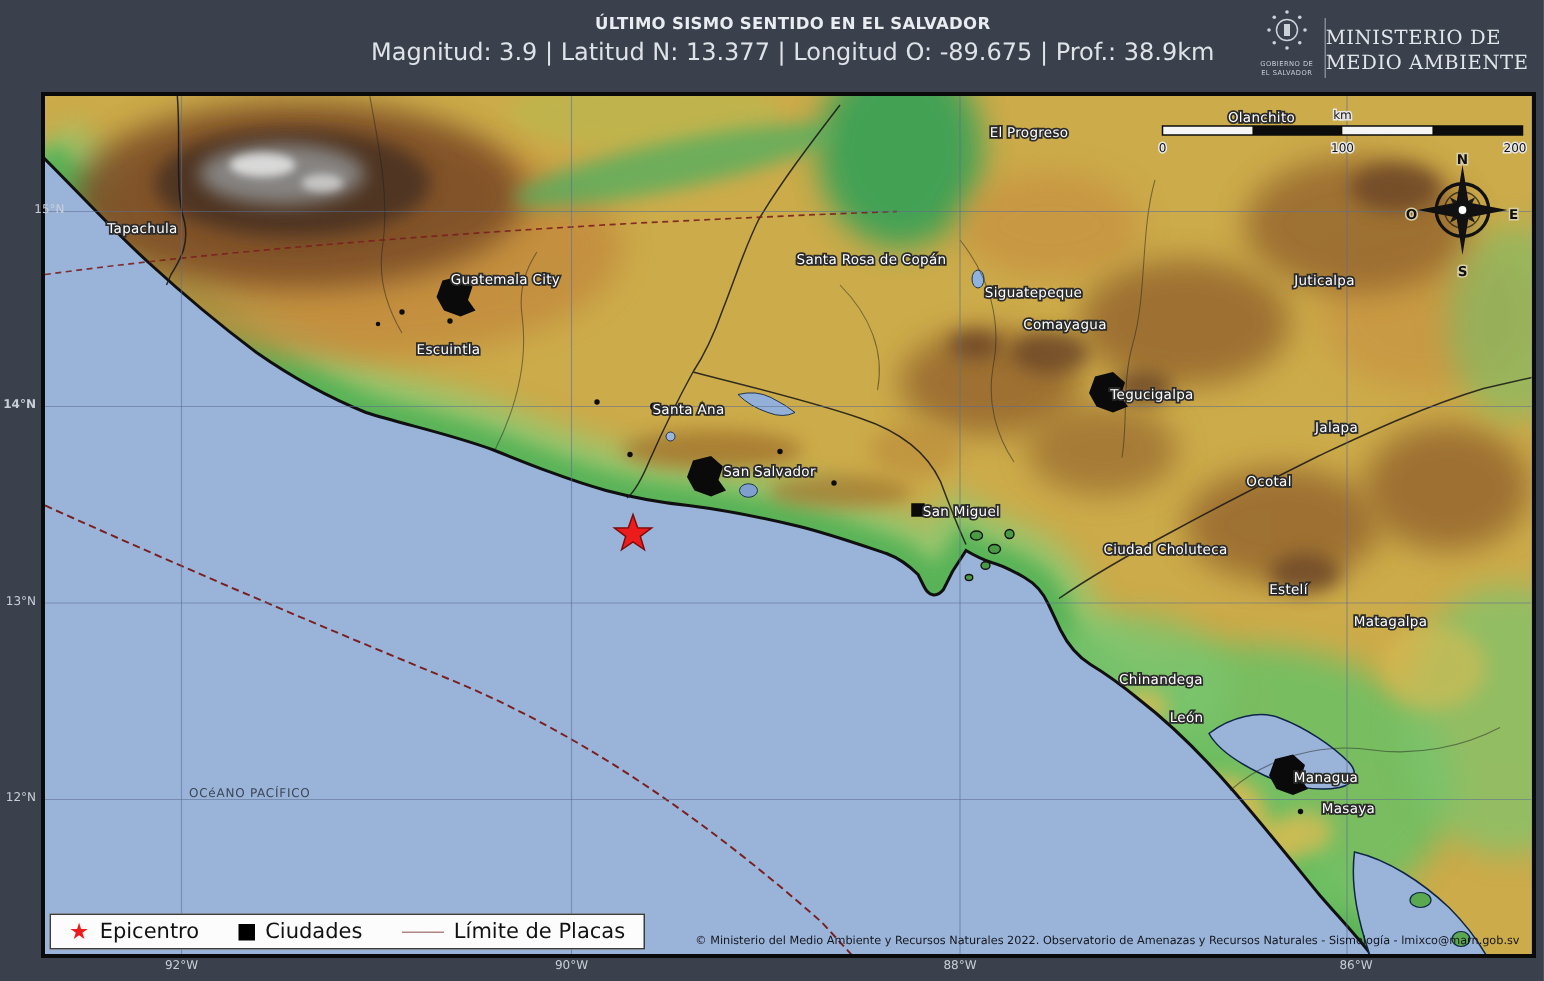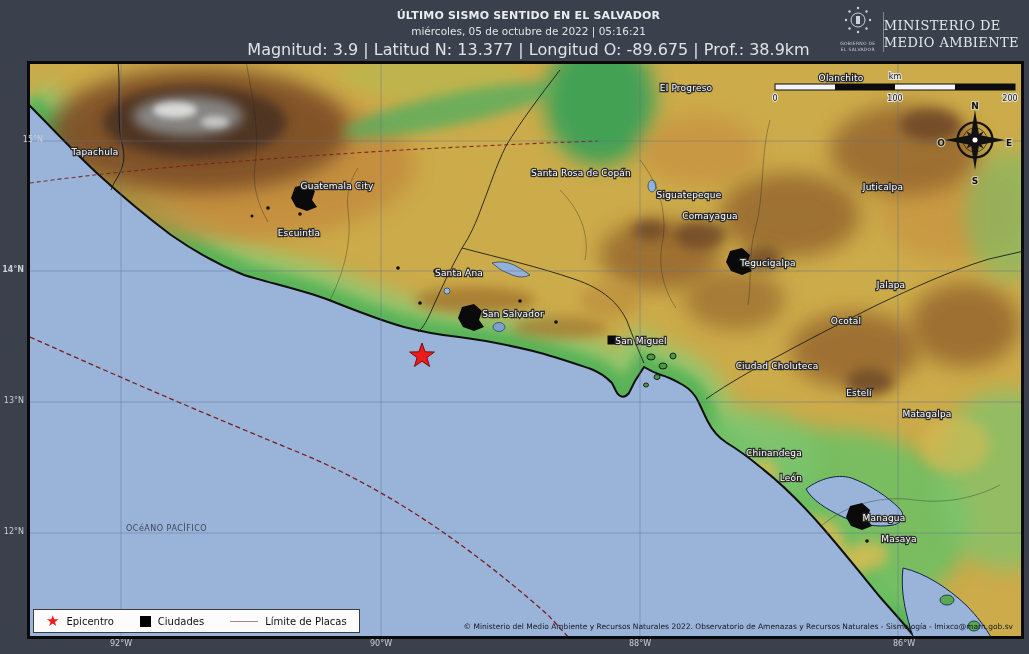--- a/index.html
+++ b/index.html
@@ -26,36 +26,35 @@
 
   
   .lat-label{position:absolute;left:0;width:24px;text-align:right;font-size:8px;color:#c9ced6;z-index:2;}
   .lon-label{position:absolute;top:639px;width:44px;text-align:center;font-size:8px;color:#c9ced6;z-index:2;}
 
   
   .legend{position:absolute;left:33px;top:609px;height:22px;display:flex;align-items:center;
           padding:0 12px;background:#fcfcfc;border:1px solid #3c3c3c;z-index:6;}
   .legend-item{display:flex;align-items:center;gap:7px;margin-right:26px;}
   .legend-item:last-child{margin-right:0;}
-  .legend-label{font-size:10px;color:#111;}
+  .legend-label{font-size:14px;color:#111;}
   .sym-star{color:#ec1c1c;font-size:15px;line-height:12px;}
   .sym-square{width:11px;height:11px;background:#000;display:inline-block;}
   .sym-line{width:28px;height:0;border-top:1.5px solid #b08484;display:inline-block;}
 
   
   .credit{position:absolute;right:16px;top:622px;font-size:7.5px;color:#14171d;z-index:5;white-space:nowrap;}
 </style>
 </head>
 <body>
 
 <div class="stage">
 
   <div class="title-block">
     <div class="title-line1">ÚLTIMO SISMO SENTIDO EN EL SALVADOR</div>
-    <div class="title-line2">miércoles, 05 de octubre de 2022 | 05:16:21</div>
     <div class="title-line3">Magnitud: 3.9 | Latitud N: 13.377 | Longitud O: -89.675 | Prof.: 38.9km</div>
   </div>
 
   <div class="logo-block">
     <div class="seal">
       <svg width="34" height="30" viewBox="0 0 34 30">
         <circle cx="17" cy="14" r="7" fill="none" stroke="#cdd2d9" stroke-width="1"></circle>
         <rect x="15" y="10" width="4" height="8" fill="#cdd2d9"></rect>
         <g fill="#cdd2d9">
           <circle cx="17" cy="2" r="1.2"></circle>

